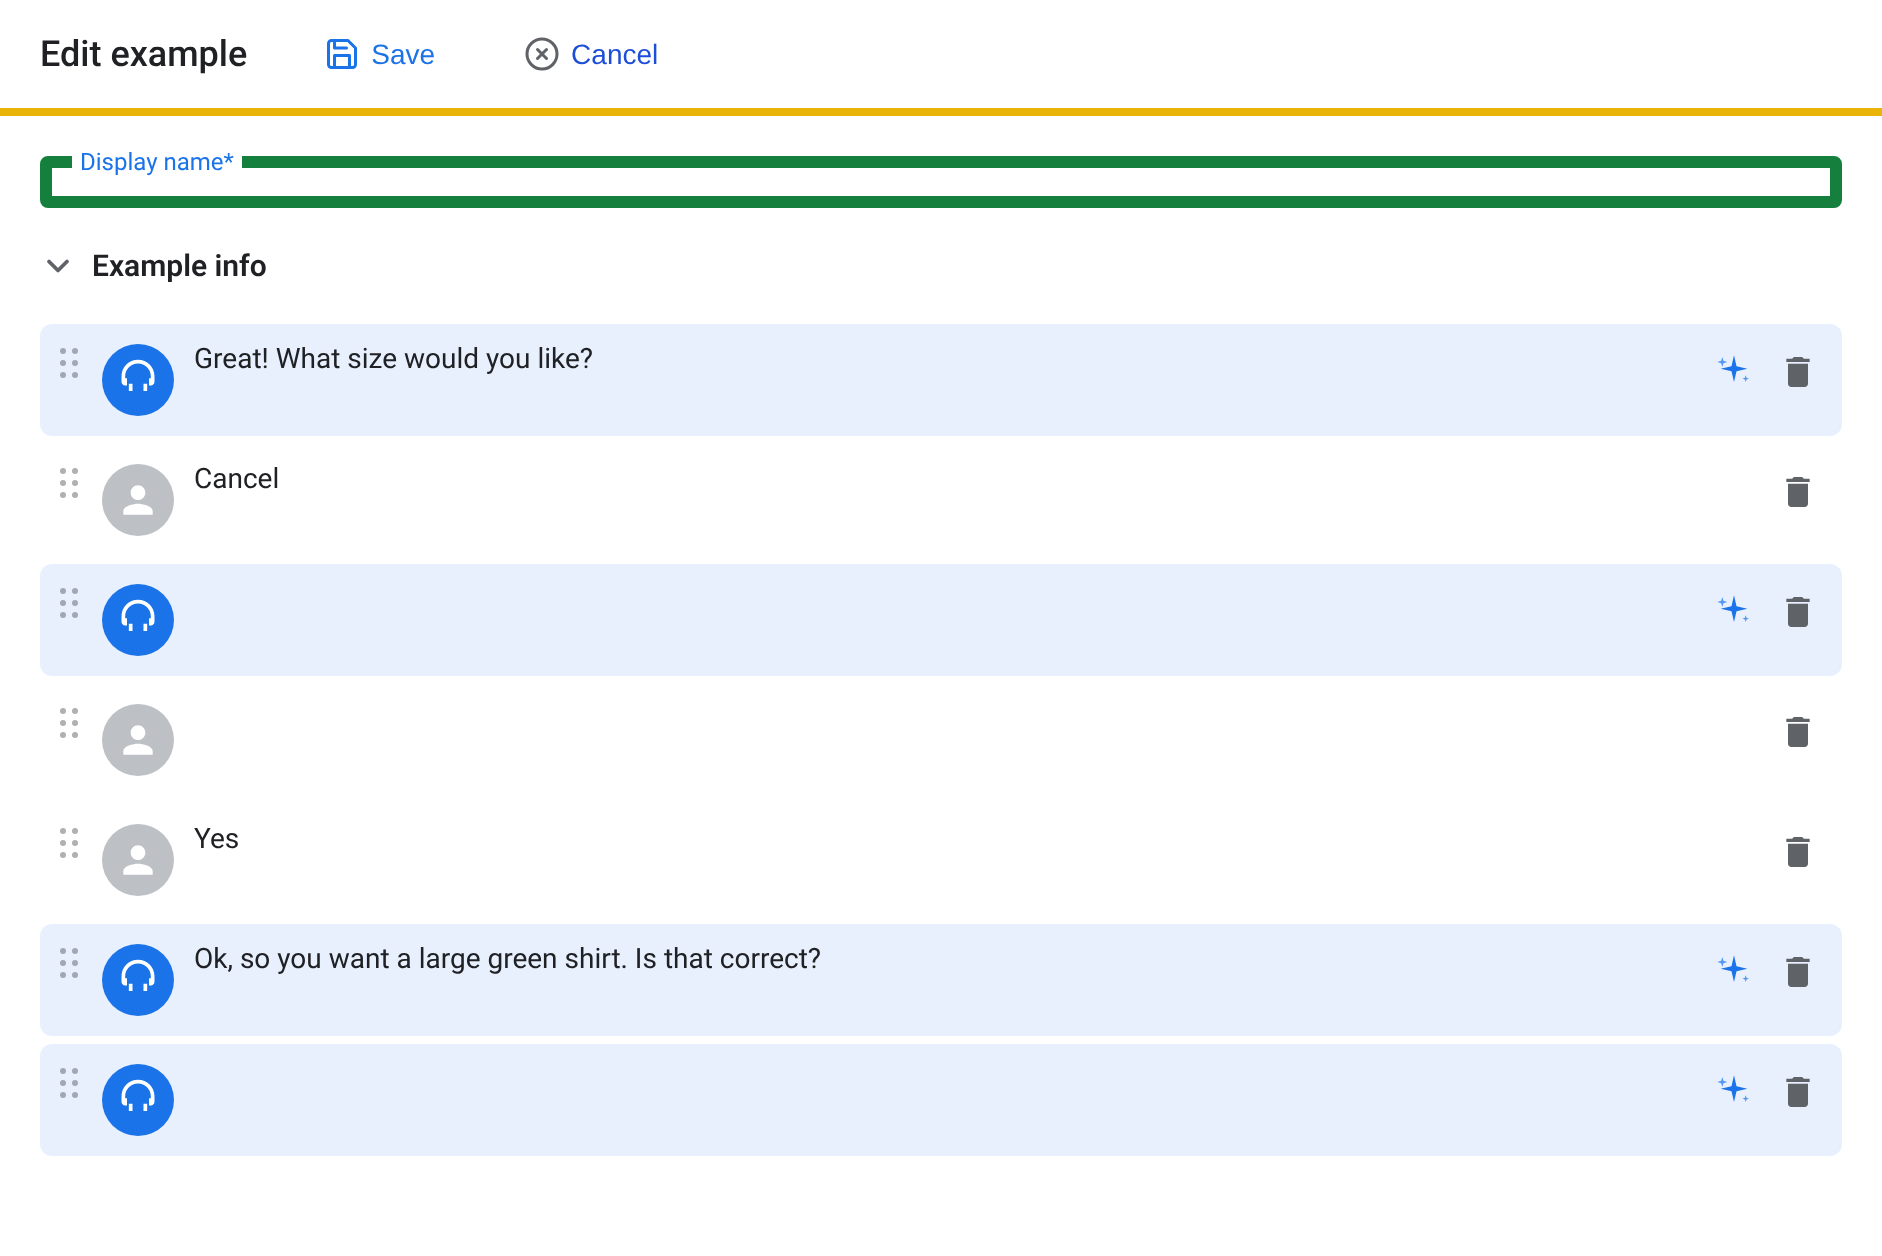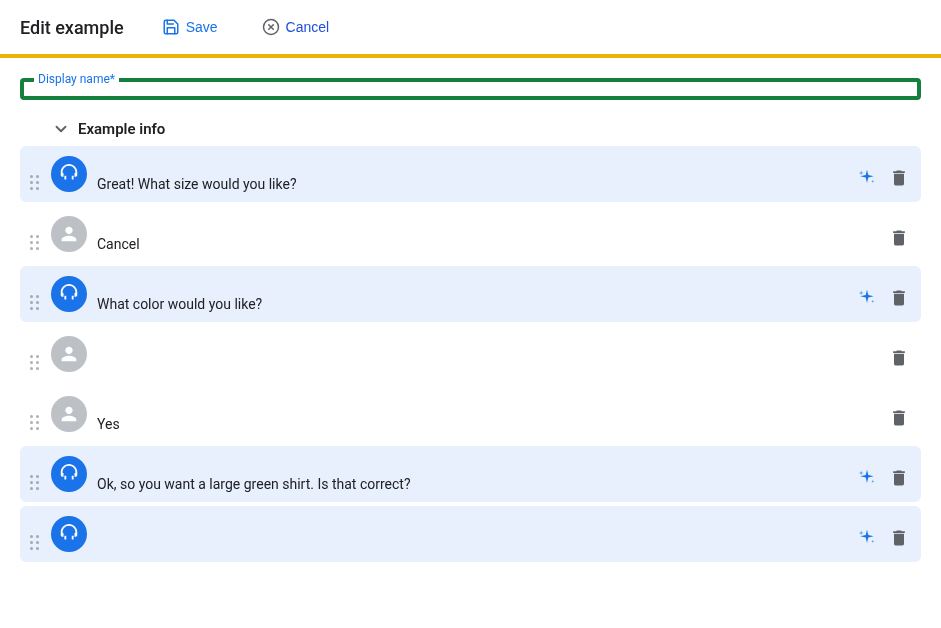--- a/index.html
+++ b/index.html
@@ -44,21 +44,21 @@
     .btn-cancel {
       color: #1d4ed8;
     }
 
     
     .display-name-section {
       padding: 20px 20px 12px 20px;
     }
     .field-wrapper {
       position: relative;
-      border: 4px solid #15803d;
+      border: 6px solid #15803d;
       border-radius: 4px;
       padding: 8px 12px 6px 12px;
     }
     .field-label {
       position: absolute;
       top: -10px;
       left: 10px;
       background: #fff;
       padding: 0 4px;
       font-size: 12px;
@@ -71,41 +71,40 @@
       font-size: 16px;
       color: #202124;
       font-family: inherit;
     }
 
     
     .example-info-header {
       display: flex;
       align-items: center;
       gap: 8px;
-      padding: 8px 20px 8px 20px;
+      padding: 8px 20px 20px 20px;
       cursor: pointer;
-      margin-left: 32px;
     }
     .example-info-label {
       font-size: 15px;
       font-weight: 600;
       color: #202124;
     }
 
     
     .conversation-list {
       padding: 0 20px;
       display: flex;
       flex-direction: column;
       gap: 0;
     }
 
     .conv-row {
       display: flex;
-      align-items: flex-end;
+      align-items: flex-start;
       padding: 10px 8px;
       border-radius: 6px;
       gap: 10px;
       position: relative;
       margin-bottom: 4px;
     }
     .conv-row.agent {
       background: #e8f0fe;
     }
     .conv-row.user {
@@ -300,21 +299,20 @@
           <div class="drag-dot"></div>
           <div class="drag-dot"></div>
         </div>
     </div>
       <div class="avatar agent-avatar">
         <svg width="22" height="22" viewBox="0 0 24 24" fill="white">
           <path d="M12 1C7.03 1 3 5.03 3 10v3c0 1.1.9 2 2 2h1v-4H5v-1c0-3.87 3.13-7 7-7s7 3.13 7 7v1h-1v4h1c1.1 0 2-.9 2-2v-3c0-4.97-4.03-9-9-9z"></path>
           <path d="M9 14H7v4h2v-4zm8 0h-2v4h2v-4z"></path>
         </svg>
       </div>
-      <span class="conv-text">What color would you like?</span>
       <div class="row-actions">
         <button class="action-btn sparkle-icon">
           <svg width="20" height="20" viewBox="0 0 24 24" fill="#1a73e8">
             <path d="M12 2l1.5 6.5L20 10l-6.5 1.5L12 18l-1.5-6.5L4 10l6.5-1.5L12 2z"></path>
             <path d="M5 3l.7 2.3L8 6l-2.3.7L5 9l-.7-2.3L2 6l2.3-.7L5 3z" opacity="0.7"></path>
             <path d="M19 14l.5 1.5 1.5.5-1.5.5-.5 1.5-.5-1.5-1.5-.5 1.5-.5.5-1.5z" opacity="0.7"></path>
           </svg>
         </button>
         <button class="action-btn">
           <svg width="20" height="20" viewBox="0 0 24 24" fill="#5f6368">

